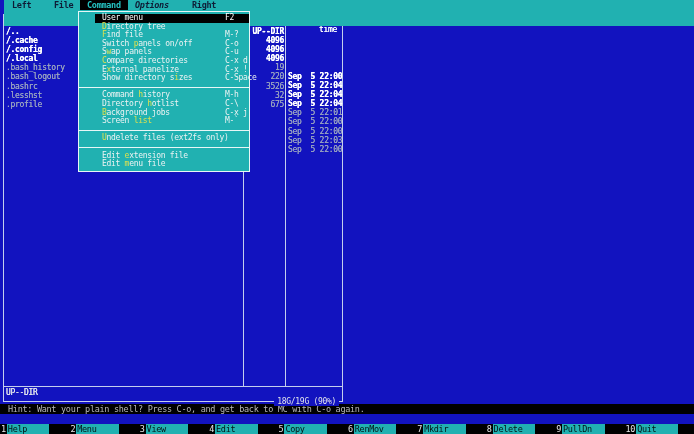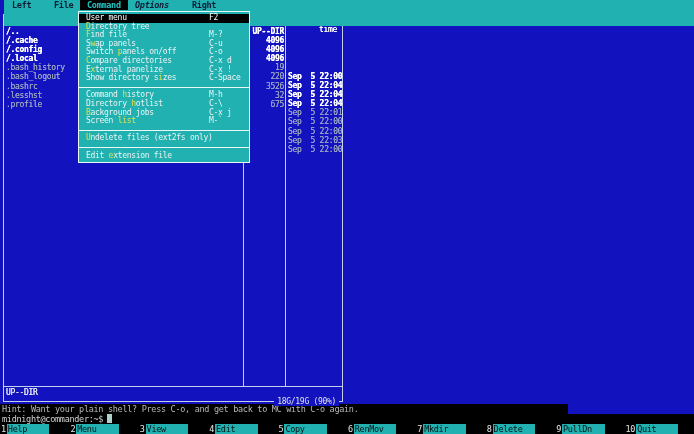--- a/index.html
+++ b/index.html
@@ -35,29 +35,29 @@
   .frow .fname{position:absolute;left:2px;white-space:pre;}
   .frow .fsize{position:absolute;left:198px;width:82px;text-align:right;white-space:pre;}
   .frow .fmtime{position:absolute;left:284px;white-space:pre;margin-top:45px;}
   .frow.dir{color:var(--bright);font-weight:bold;}
   .frow.hidden{color:var(--gray);}
   .pmini{position:absolute;left:6px;top:378px;height:9px;line-height:9px;color:var(--white);}
   .pfree{position:absolute;top:387px;right:8px;height:9px;line-height:9px;padding:0 3px;background:var(--blue);color:var(--white);z-index:2;}
   
   .dropdown{position:absolute;left:78px;top:11px;width:170px;background:var(--cyan);
     border:1px solid var(--menuframe);padding:2px 0;z-index:10;}
-  .mrow{position:relative;height:8.6px;line-height:8.6px;padding-left:7px;color:#EDF3F3;white-space:pre;}
+  .mrow{position:relative;height:8.6px;line-height:8.6px;padding-left:7px;color:#EDF3F3;white-space:pre;margin-left:16px;}
   .mrow .sc{position:absolute;left:130px;}
   .mrow .hot{color:var(--yellow);}
   .mrow.selected{background:#000;color:var(--bright);}
   .msep{position:relative;height:8.6px;}
   .msep::after{content:"";position:absolute;left:0;right:0;top:4px;height:1px;background:var(--menuframe);}
   
-  .hint{position:absolute;top:404px;left:0;width:568px;height:10px;line-height:10px;
-    background:#000;color:#B9B9B9;padding-left:2px;font-size:8.5px;box-sizing:border-box;}
+  .hint{position:absolute;top:404px;left:0;width:694px;height:10px;line-height:10px;
+    background:#000;color:#B9B9B9;padding-left:8px;font-size:8.5px;box-sizing:border-box;}
   .promptline{position:absolute;top:414px;left:0;width:694px;height:10px;line-height:10px;
     background:#000;color:#D6D6D6;padding-left:2px;font-size:8.5px;box-sizing:border-box;}
   .cursor{display:inline-block;width:5px;height:9px;background:#AFCFCB;margin-left:4px;vertical-align:top;}
   .fkeybar{position:absolute;top:424px;left:0;width:694px;height:10px;background:#000;display:flex;}
   .fkey{width:69.4px;display:flex;height:10px;line-height:10px;font-size:8.5px;}
   .knum{color:#E8E8E8;padding:0 1px;}
   .klabel{flex:1;background:var(--cyan);color:#041414;margin-right:20px;padding-left:1px;}
   .fkey:last-child .klabel{margin-right:16px;}
 </style>
 </head>
@@ -196,39 +196,39 @@
         </div>
       </div>
       <div class="pmini">UP--DIR</div>
       <div class="pfree">18G/19G (90%)</div>
     </div>
 
   <div class="dropdown" id="dropdown">
       <div class="mrow selected"><span>User menu</span><span class="sc">F2</span></div>
       <div class="mrow"><span></span><span class="hot">D</span><span>irectory tree</span></div>
       <div class="mrow"><span></span><span class="hot">F</span><span>ind file</span><span class="sc">M-?</span></div>
+      <div class="mrow"><span>Switch </span><span class="hot">p</span><span>anels on/off</span><span class="sc">C-o</span></div>
       <div class="mrow"><span>S</span><span class="hot">w</span><span>ap panels</span><span class="sc">C-u</span></div>
-      <div class="mrow"><span>Switch </span><span class="hot">p</span><span>anels on/off</span><span class="sc">C-o</span></div>
       <div class="mrow"><span></span><span class="hot">C</span><span>ompare directories</span><span class="sc">C-x d</span></div>
       <div class="mrow"><span>E</span><span class="hot">x</span><span>ternal panelize</span><span class="sc">C-x !</span></div>
       <div class="mrow"><span>Show directory s</span><span class="hot">i</span><span>zes</span><span class="sc">C-Space</span></div>
       <div class="msep"></div>
       <div class="mrow"><span>Command </span><span class="hot">h</span><span>istory</span><span class="sc">M-h</span></div>
       <div class="mrow"><span>Directory </span><span class="hot">h</span><span>otlist</span><span class="sc">C-\</span></div>
       <div class="mrow"><span></span><span class="hot">B</span><span>ackground jobs</span><span class="sc">C-x j</span></div>
       <div class="mrow"><span>Screen </span><span class="hot">list</span><span class="sc">M-`</span></div>
       <div class="msep"></div>
       <div class="mrow"><span></span><span class="hot">U</span><span>ndelete files (ext2fs only)</span></div>
       <div class="msep"></div>
       <div class="mrow"><span>Edit </span><span class="hot">e</span><span>xtension file</span></div>
+      <div class="mrow"><span>Edit </span><span class="hot">m</span><span>enu file</span></div>
     </div>
 
   <div class="hint">Hint: Want your plain shell? Press C-o, and get back to MC with C-o again.</div>
 
-  <div class="promptline"><span>midnight@commander:~$</span><span class="cursor"></span></div>
 
   <div class="fkeybar" id="fkeybar">
       <div class="fkey">
         <span class="knum">1</span>
         <span class="klabel">Help</span>
       </div>
       <div class="fkey">
         <span class="knum">2</span>
         <span class="klabel">Menu</span>
       </div>

